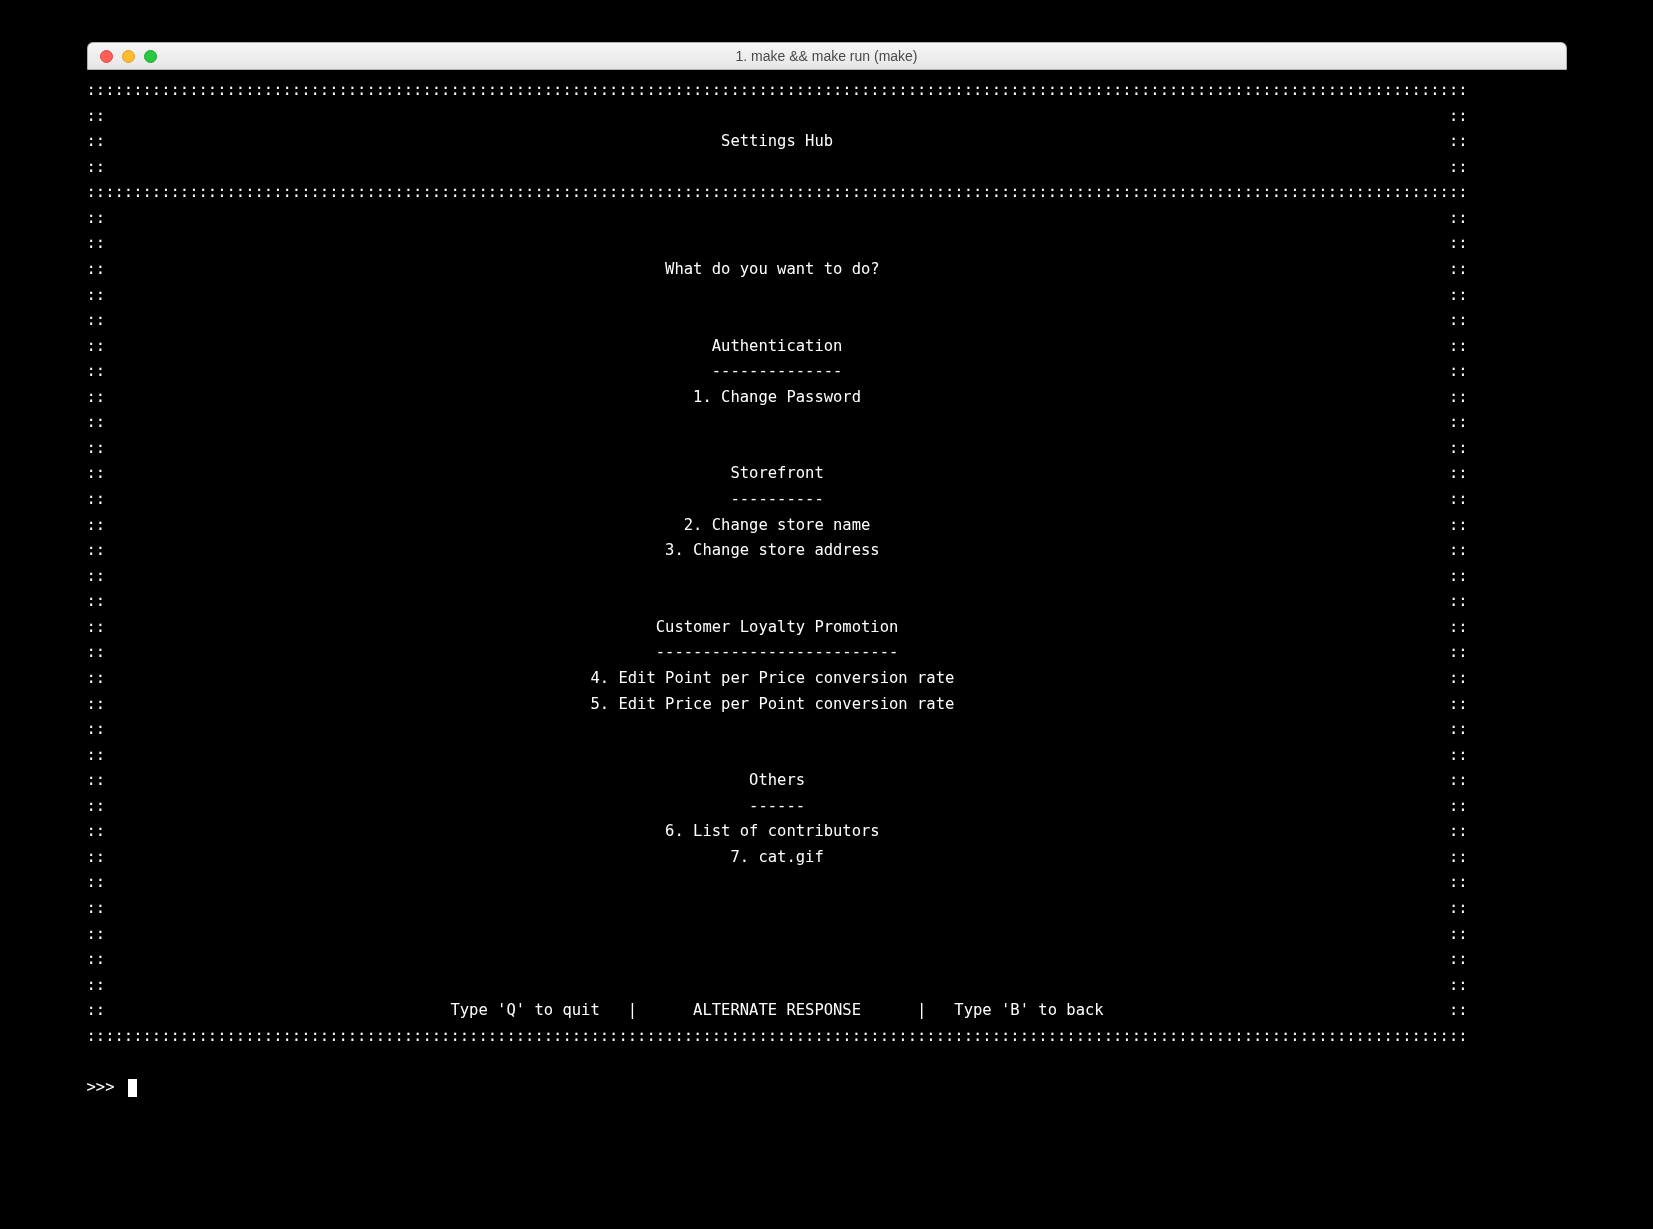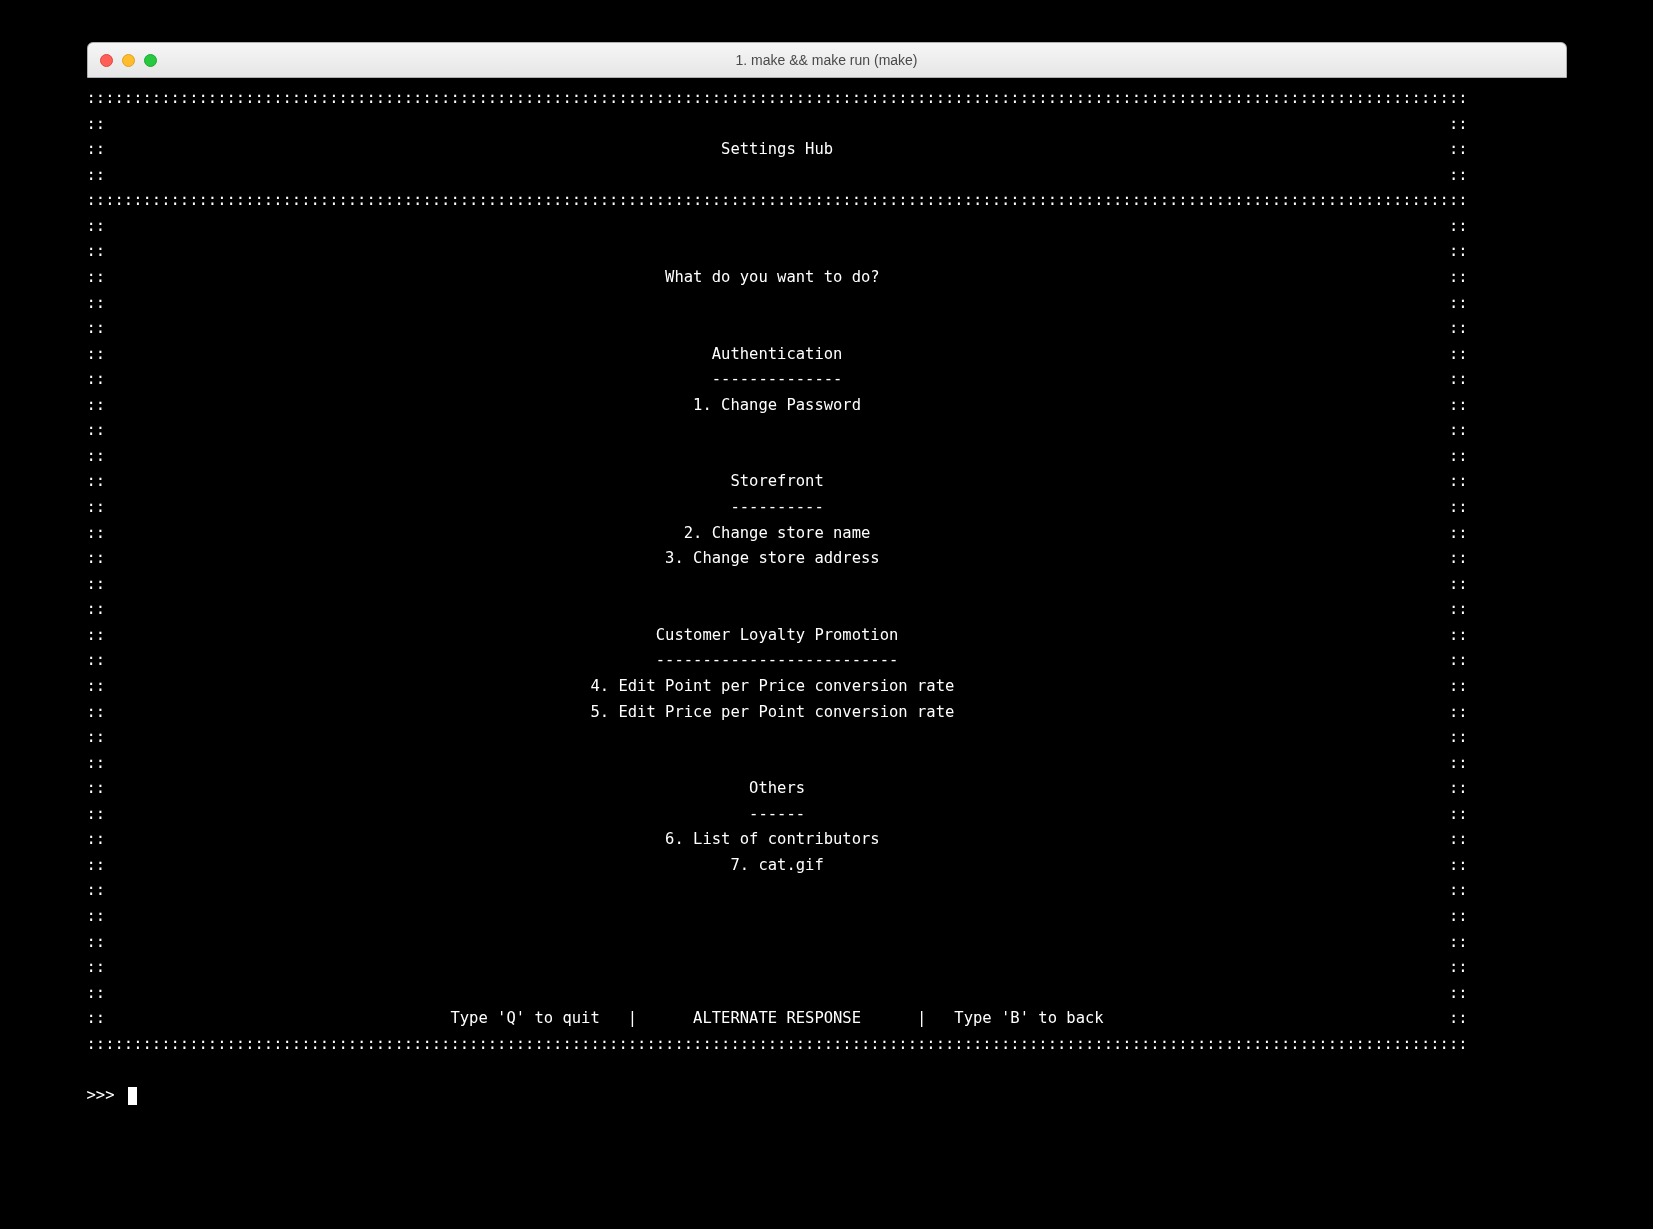--- a/index.html
+++ b/index.html
@@ -12,21 +12,21 @@
     display: flex;
     align-items: flex-start;
     justify-content: center;
   }
   .window {
     margin-top: 42px;
     width: 1480px;
     background: #000;
   }
   .titlebar {
-    height: 36px;
+    height: 28px;
     background: linear-gradient(#f6f6f6, #e6e6e6);
     border: 1px solid #b0b0b0;
     border-radius: 6px 6px 0 0;
     display: flex;
     align-items: center;
     position: relative;
   }
   .traffic-lights {
     display: flex;
     gap: 9px;

